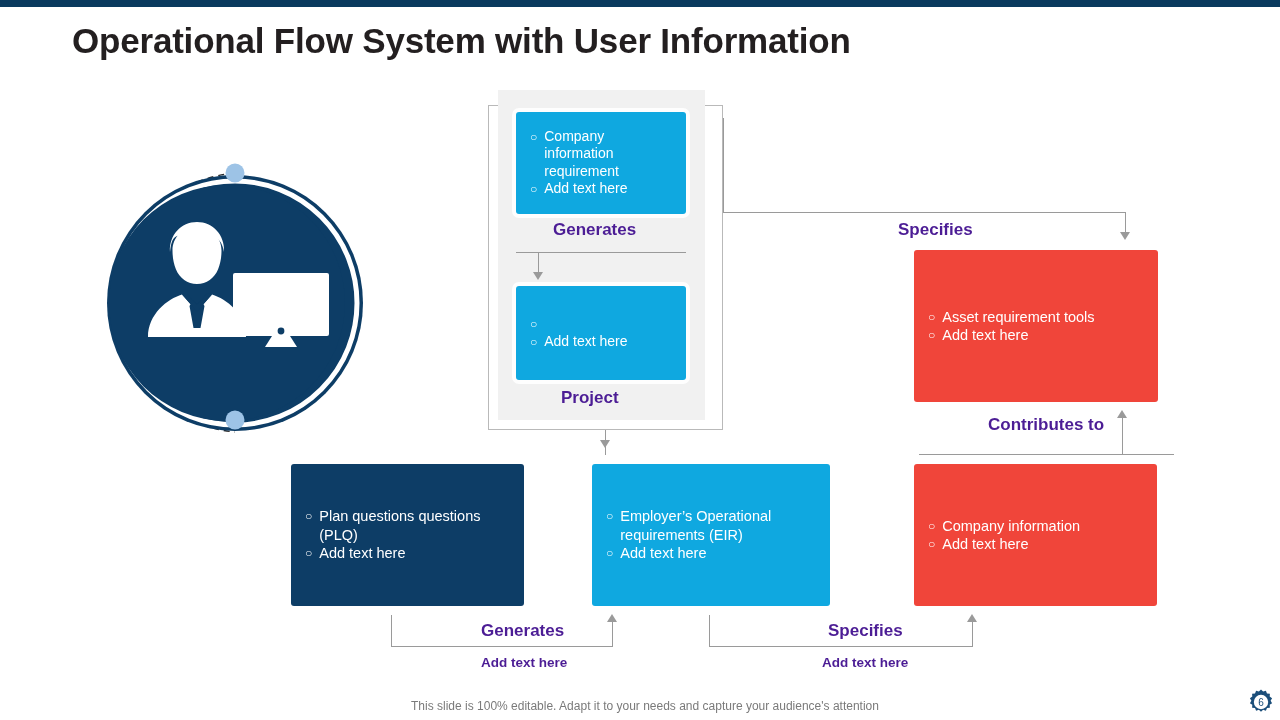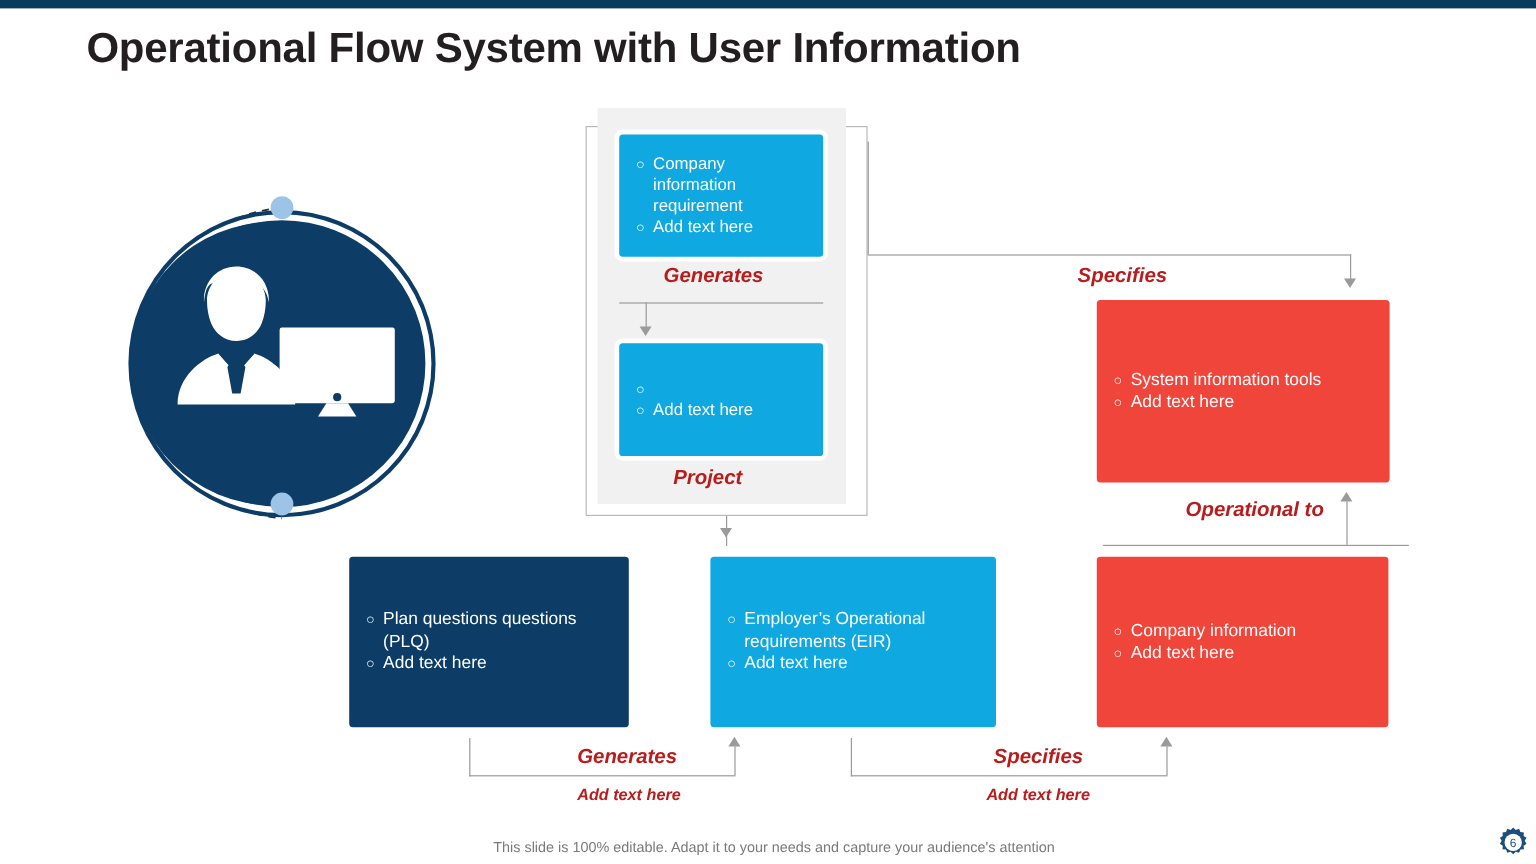--- a/index.html
+++ b/index.html
@@ -60,22 +60,22 @@
   #card-company .bullet{font-size:14px;line-height:17.5px;}
   #card-asset-needs{left:516px;top:286px;width:170px;height:94px;}
   #card-asset-needs .bullet{font-size:14px;line-height:17.5px;}
   #card-asset-tools{left:914px;top:250px;width:244px;height:152px;}
   #card-plq{left:291px;top:464px;width:233px;height:142px;}
   #card-eir{left:592px;top:464px;width:238px;height:142px;}
   #card-project{left:914px;top:464px;width:243px;height:142px;}
 
   
   .lbl{
-    position:absolute;font-weight:bold;color:#b91c1c;
-    font-size:17px;white-space:nowrap;font-style:italic;
+    position:absolute;font-weight:bold;color:#4c1d95;
+    font-size:17px;white-space:nowrap;
   }
   .lbl.sm{font-size:13.5px;}
   #lbl-generates-1{left:553px;top:220px;}
   #lbl-informs{left:561px;top:388px;}
   #lbl-specifies-1{left:898px;top:220px;}
   #lbl-contributes{left:988px;top:415px;}
   #lbl-generates-2{left:481px;top:621px;}
   #lbl-specifies-2{left:828px;top:621px;}
   #lbl-addtext-1{left:481px;top:655px;}
   #lbl-addtext-2{left:822px;top:655px;}
@@ -188,33 +188,33 @@
   <div class="ln v" style="left:723px;top:118px;height:94px;"></div>
   <div class="ln h" style="left:723px;top:212px;width:403px;"></div>
   <div class="ln v" style="left:1125px;top:212px;height:22px;"></div>
   <div class="arrow down" style="left:1120px;top:232px;"></div>
   <div class="lbl" id="lbl-specifies-1">Specifies</div>
 
   <div class="card c-red" id="card-asset-tools">
     <div class="bullets">
       <div class="bullet">
         <span class="mk">○</span>
-        <span class="tx">System information tools</span>
+        <span class="tx">Asset requirement tools</span>
       </div>
       <div class="bullet">
         <span class="mk">○</span>
         <span class="tx">Add text here</span>
       </div>
     </div>
   </div>
 
   <div class="ln h" style="left:919px;top:454px;width:255px;"></div>
   <div class="ln v" style="left:1122px;top:418px;height:36px;"></div>
   <div class="arrow up" style="left:1117px;top:410px;"></div>
-  <div class="lbl" id="lbl-contributes">Operational to</div>
+  <div class="lbl" id="lbl-contributes">Contributes to</div>
 
   <div class="ln v" style="left:605px;top:430px;height:25px;"></div>
   <div class="arrow down" style="left:600px;top:440px;"></div>
 
   <div class="card c-navy" id="card-plq">
     <div class="bullets">
       <div class="bullet">
         <span class="mk">○</span>
         <span class="tx">Plan questions questions (PLQ)</span>
       </div>

